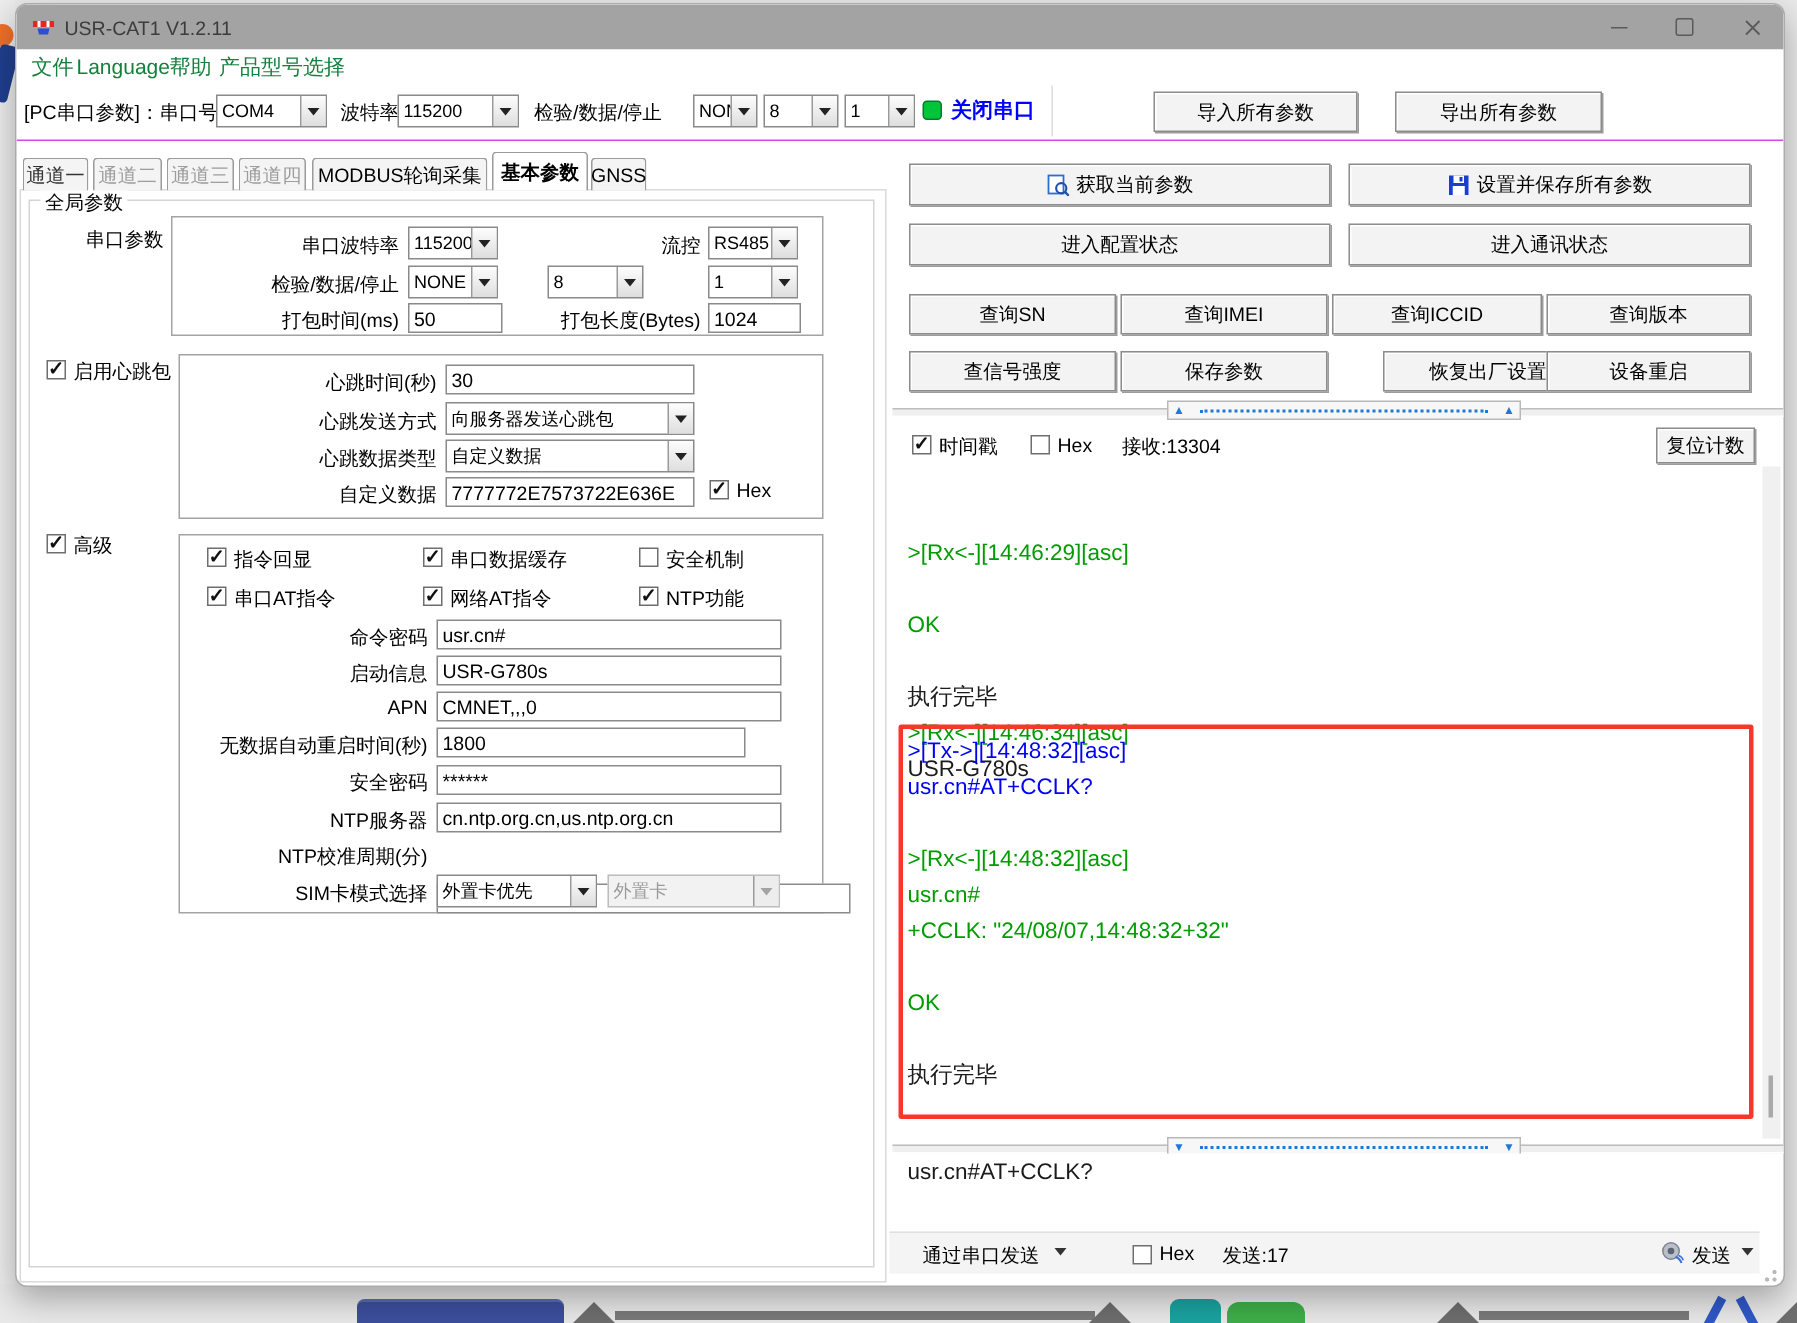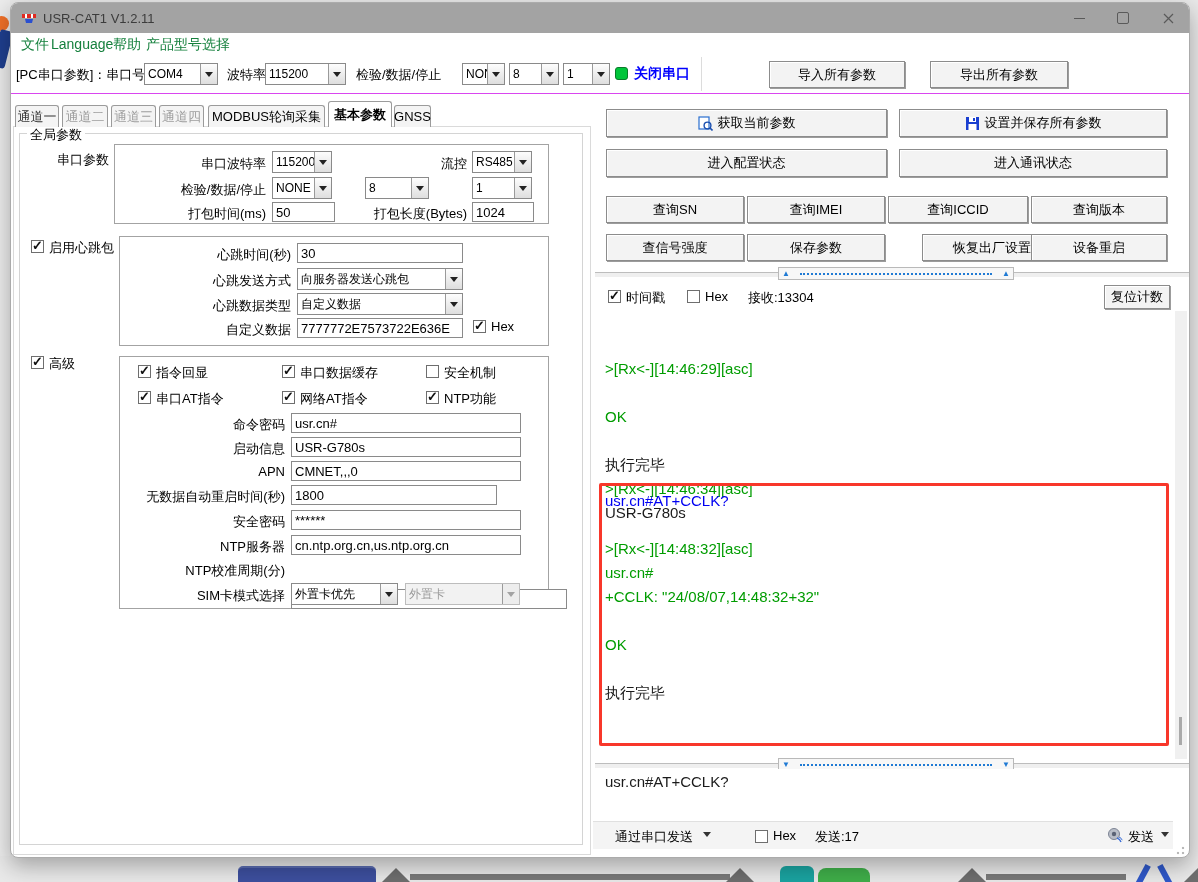--- a/index.html
+++ b/index.html
@@ -278,20 +278,21 @@
         <div class="lgl rx">&gt;[Rx&lt;-][14:46:29][asc]</div>
         <div class="lgl plain"></div>
         <div class="lgl rx">OK</div>
         <div class="lgl plain"></div>
         <div class="lgl plain">执行完毕</div>
         <div class="lgl rx">&gt;[Rx&lt;-][14:46:34][asc]</div>
         <div class="lgl plain">USR-G780s</div>
       </div>
       <div class="abs" style="left:6px;top:172px;width:570px;height:263px;border:3px solid #f8372a;border-radius:2px;">
         <div class="abs" style="left:3px;top:3px;width:550px;">
+          <div class="lgl tx">&gt;[Tx-&gt;][14:48:32][asc]</div>
           <div class="lgl tx">usr.cn#AT+CCLK?</div>
           <div class="lgl plain"></div>
           <div class="lgl rx">&gt;[Rx&lt;-][14:48:32][asc]</div>
           <div class="lgl rx">usr.cn#</div>
           <div class="lgl rx">+CCLK: "24/08/07,14:48:32+32"</div>
           <div class="lgl plain"></div>
           <div class="lgl rx">OK</div>
           <div class="lgl plain"></div>
           <div class="lgl plain">执行完毕</div>
         </div>

